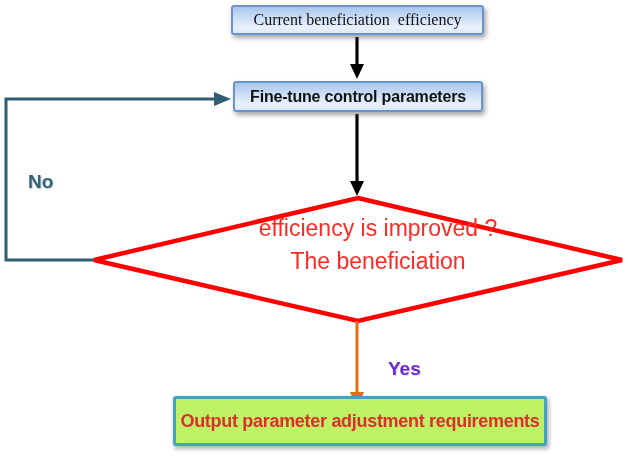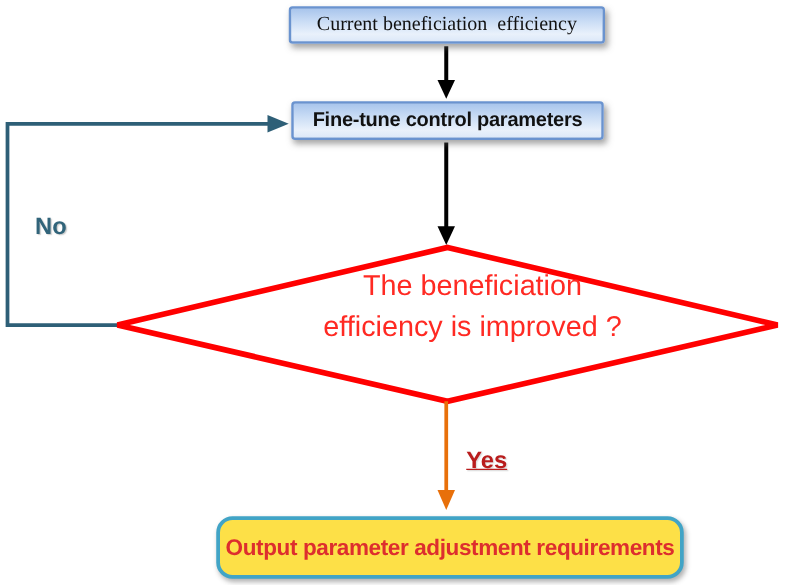--- a/index.html
+++ b/index.html
@@ -55,42 +55,41 @@
     z-index: 2;
     left: 222px; top: 212px;
     width: 312px;
     text-align: center;
     font-size: 23px;
     line-height: 33px;
     color: #ff2a23;
     font-weight: 500;
   }
   .box-output {
-    left: 173px; top: 413px;
+    left: 173px; top: 396px;
     width: 374px; height: 50px;
     border: 3.5px solid #41a4c6;
-    border-radius: 13px;
-    background: #fde047;
+    border-radius: 3px;
+    background: #bef264;
     box-shadow: 1.5px 2.5px 4px rgba(60, 60, 60, 0.4);
     color: #dd2e2e;
     font-size: 18px;
     font-weight: bold;
     letter-spacing: -0.3px;
   }
   .edge-label {
     position: absolute;
     z-index: 2;
     font-size: 19px;
     font-weight: bold;
   }
   .yes-label {
-    left: 373px; top: 358px;
-    color: #b91c1c;
+    left: 388px; top: 358px;
+    color: #6d28d9;
     text-shadow: 1px 1px 1px rgba(150,150,150,0.35);
-    text-decoration: underline;
   }
   .no-label {
     left: 28px; top: 171px;
     color: #31647a;
     text-shadow: 1px 1px 1px rgba(120,120,120,0.4);
   }
 </style>
 </head>
 <body>
 
@@ -115,22 +114,22 @@
 
   <div class="node blue-box box-process">
     <span>Fine-tune control parameters</span>
   </div>
 
   <div class="node blue-box box-start">
     <span>Current beneficiation  efficiency</span>
   </div>
 
   <div class="decision-text">
+    <div>efficiency is improved ?</div>
     <div>The beneficiation</div>
-    <div>efficiency is improved ?</div>
   </div>
 
   <div class="edge-label yes-label">Yes</div>
   <div class="edge-label no-label">No</div>
 
   <div class="node box-output">
     <span>Output parameter adjustment requirements</span>
   </div>
 
 </div>

